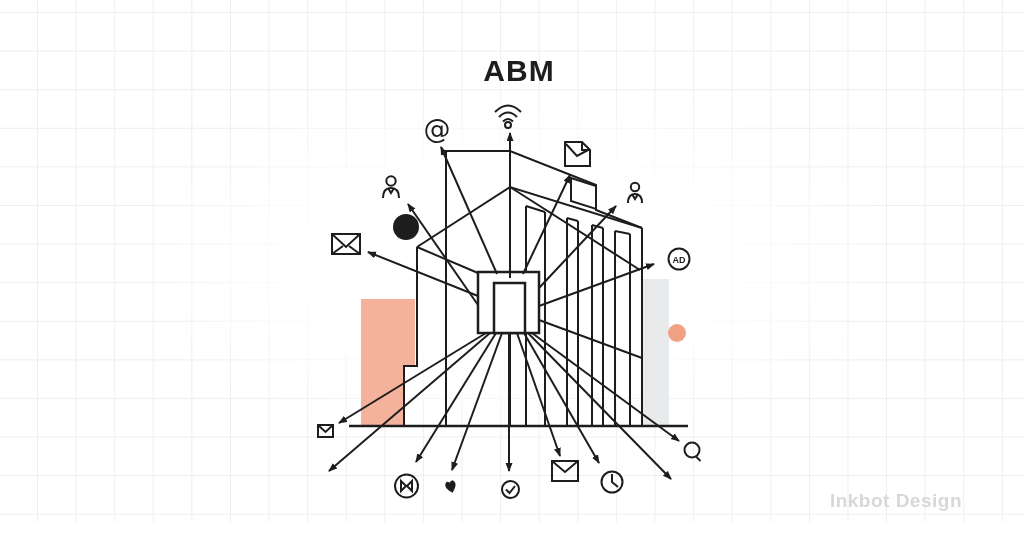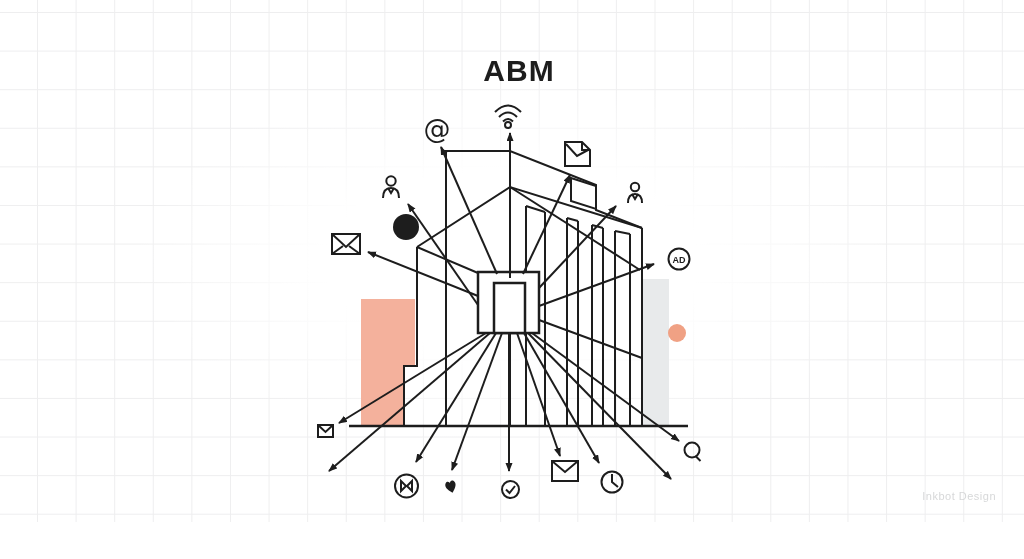--- a/index.html
+++ b/index.html
@@ -16,22 +16,22 @@
       linear-gradient(to right, var(--grid) 1px, transparent 1px),
       linear-gradient(to bottom, var(--grid) 1px, transparent 1px);
     background-size:100% 100%, 38.6px 38.6px, 38.6px 38.6px;
     background-position:center, -1.6px 12px, -1.6px 12px;
   }
   .title{
     position:absolute;left:519px;top:54px;transform:translateX(-50%);
     font-size:30px;font-weight:bold;letter-spacing:1px;color:var(--ink);
   }
   .watermark{
-    position:absolute;right:28px;top:490px;
-    font-size:11px;font-weight:normal;color:var(--watermark);letter-spacing:0.5px;
+    position:absolute;right:62px;top:490px;
+    font-size:19px;font-weight:bold;color:var(--watermark);letter-spacing:0.5px;
   }
   svg{position:absolute;left:0;top:0;}
   .s{stroke:var(--ink);fill:none;stroke-width:2;}
   .s25{stroke:var(--ink);fill:none;stroke-width:2.5;}
   .sw{stroke:var(--ink);fill:#ffffff;stroke-width:2.5;}
   .f-ink{fill:var(--ink);stroke:none;}
   .f-salmon{fill:var(--salmon);stroke:none;}
   .f-peach{fill:var(--peach);stroke:none;}
   .f-gray{fill:var(--gray-block);stroke:none;}
   .badge-text{fill:var(--ink);font-family:"Liberation Sans",sans-serif;font-size:9px;font-weight:bold;}

